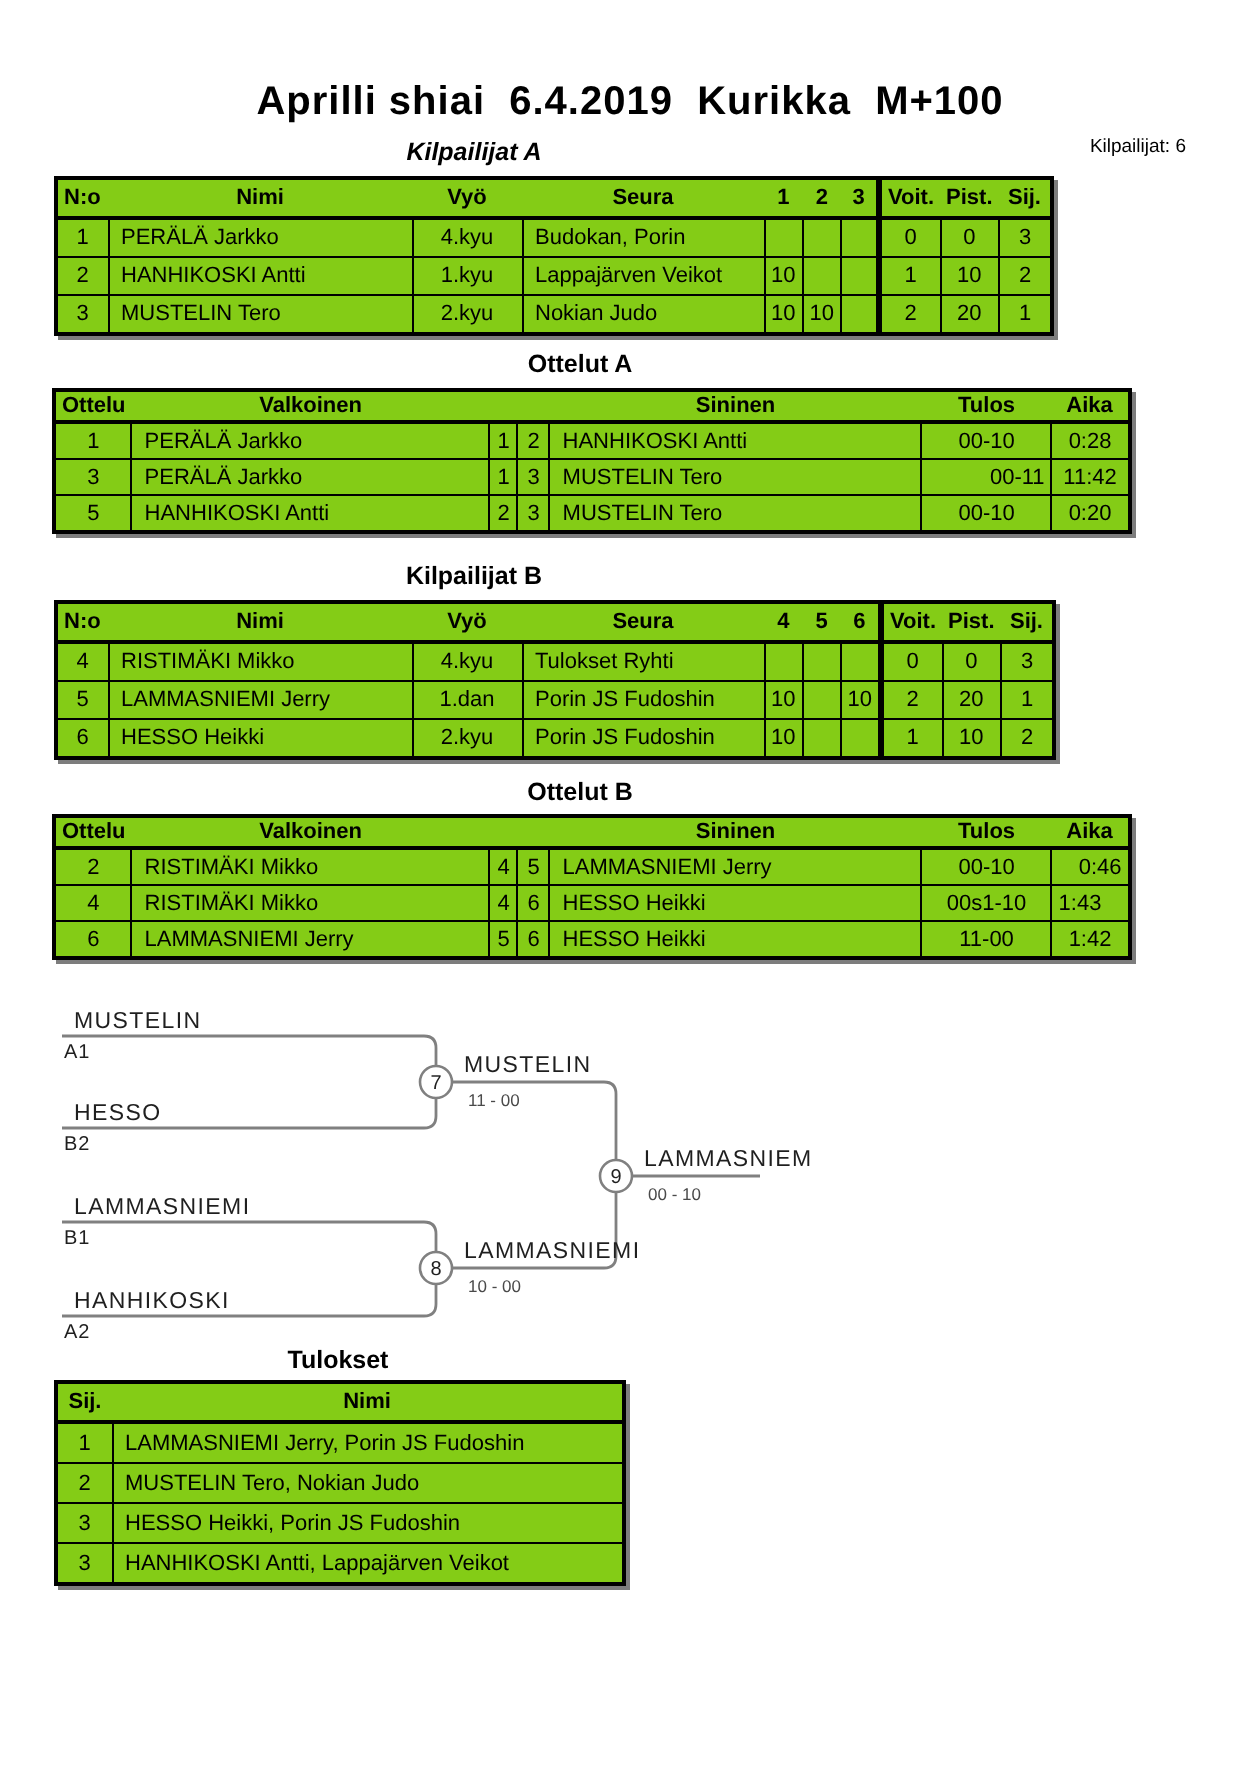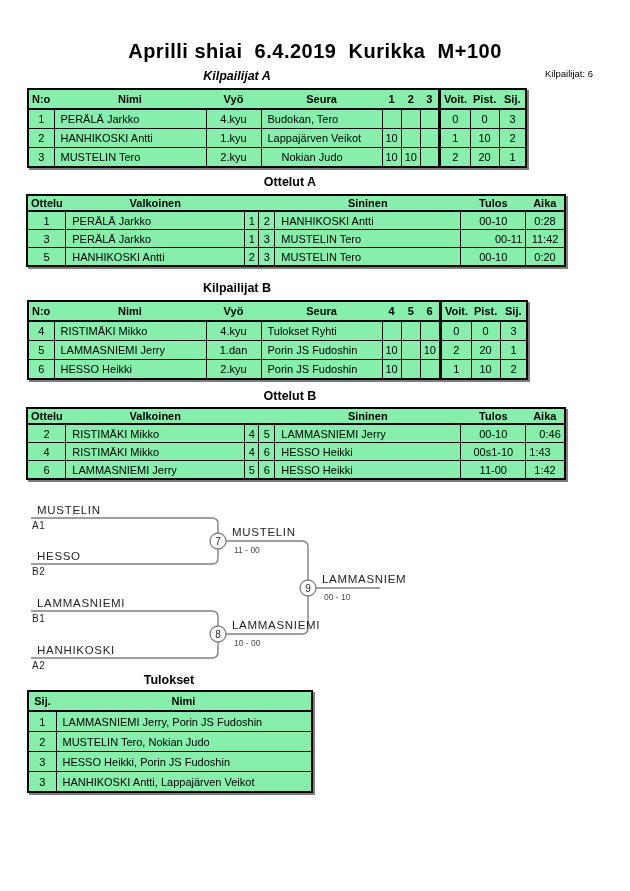--- a/index.html
+++ b/index.html
@@ -19,21 +19,21 @@
   #title-pool-a { top:69px;font-style:italic; }
   #title-pool-b { top:281px; }
   #title-matches-a, #title-matches-b { left:26px; width:528px; }
   #title-matches-a { top:175px; }
   #title-matches-b { top:389px; }
   #title-results { left:27px; width:284px; top:673px; }
   #competitors-count { top:68px; right:37px; font-size:9.5px; }
 
   table.sheet {
     position:absolute; border-collapse:collapse; table-layout:fixed;
-    background:#86efac; border:2px solid #000; box-shadow:2px 2px 0 #7d7d7d;
+    background:#84cc16; border:2px solid #000; box-shadow:2px 2px 0 #7d7d7d;
     font-size:11px;
   }
   table.sheet th {
     font-weight:bold; border:0; border-bottom:2px solid #000;
     padding:0 3px; white-space:nowrap; overflow:visible;
   }
   table.sheet td {
     border:1px solid #000; padding:0 3px; white-space:nowrap; overflow:hidden;
   }
   table.sheet .thick-left { border-left:3px solid #000 !important; }
@@ -88,21 +88,21 @@
           <th class="thick-left" style="text-align: center;">Voit.</th>
           <th style="text-align: center;">Pist.</th>
           <th style="text-align: center;">Sij.</th>
         </tr>
       </thead>
       <tbody>
         <tr>
           <td style="text-align: center;">1</td>
           <td style="text-align: left; padding-left: 6px;">PERÄLÄ Jarkko</td>
           <td style="text-align: center;">4.kyu</td>
-          <td style="text-align: left; padding-left: 6px;">Budokan, Tero</td>
+          <td style="text-align: left; padding-left: 6px;">Budokan, Porin</td>
           <td style="text-align: center;"></td>
           <td style="text-align: center;"></td>
           <td style="text-align: center;"></td>
           <td class="thick-left" style="text-align: center;">0</td>
           <td style="text-align: center;">0</td>
           <td style="text-align: center;">3</td>
         </tr>
         <tr>
           <td style="text-align: center;">2</td>
           <td style="text-align: left; padding-left: 6px;">HANHIKOSKI Antti</td>
@@ -112,21 +112,21 @@
           <td style="text-align: center;"></td>
           <td style="text-align: center;"></td>
           <td class="thick-left" style="text-align: center;">1</td>
           <td style="text-align: center;">10</td>
           <td style="text-align: center;">2</td>
         </tr>
         <tr>
           <td style="text-align: center;">3</td>
           <td style="text-align: left; padding-left: 6px;">MUSTELIN Tero</td>
           <td style="text-align: center;">2.kyu</td>
-          <td style="text-align: left; padding-left: 20px;">Nokian Judo</td>
+          <td style="text-align: left; padding-left: 6px;">Nokian Judo</td>
           <td style="text-align: center;">10</td>
           <td style="text-align: center;">10</td>
           <td style="text-align: center;"></td>
           <td class="thick-left" style="text-align: center;">2</td>
           <td style="text-align: center;">20</td>
           <td style="text-align: center;">1</td>
         </tr>
       </tbody>
     </table>
 

